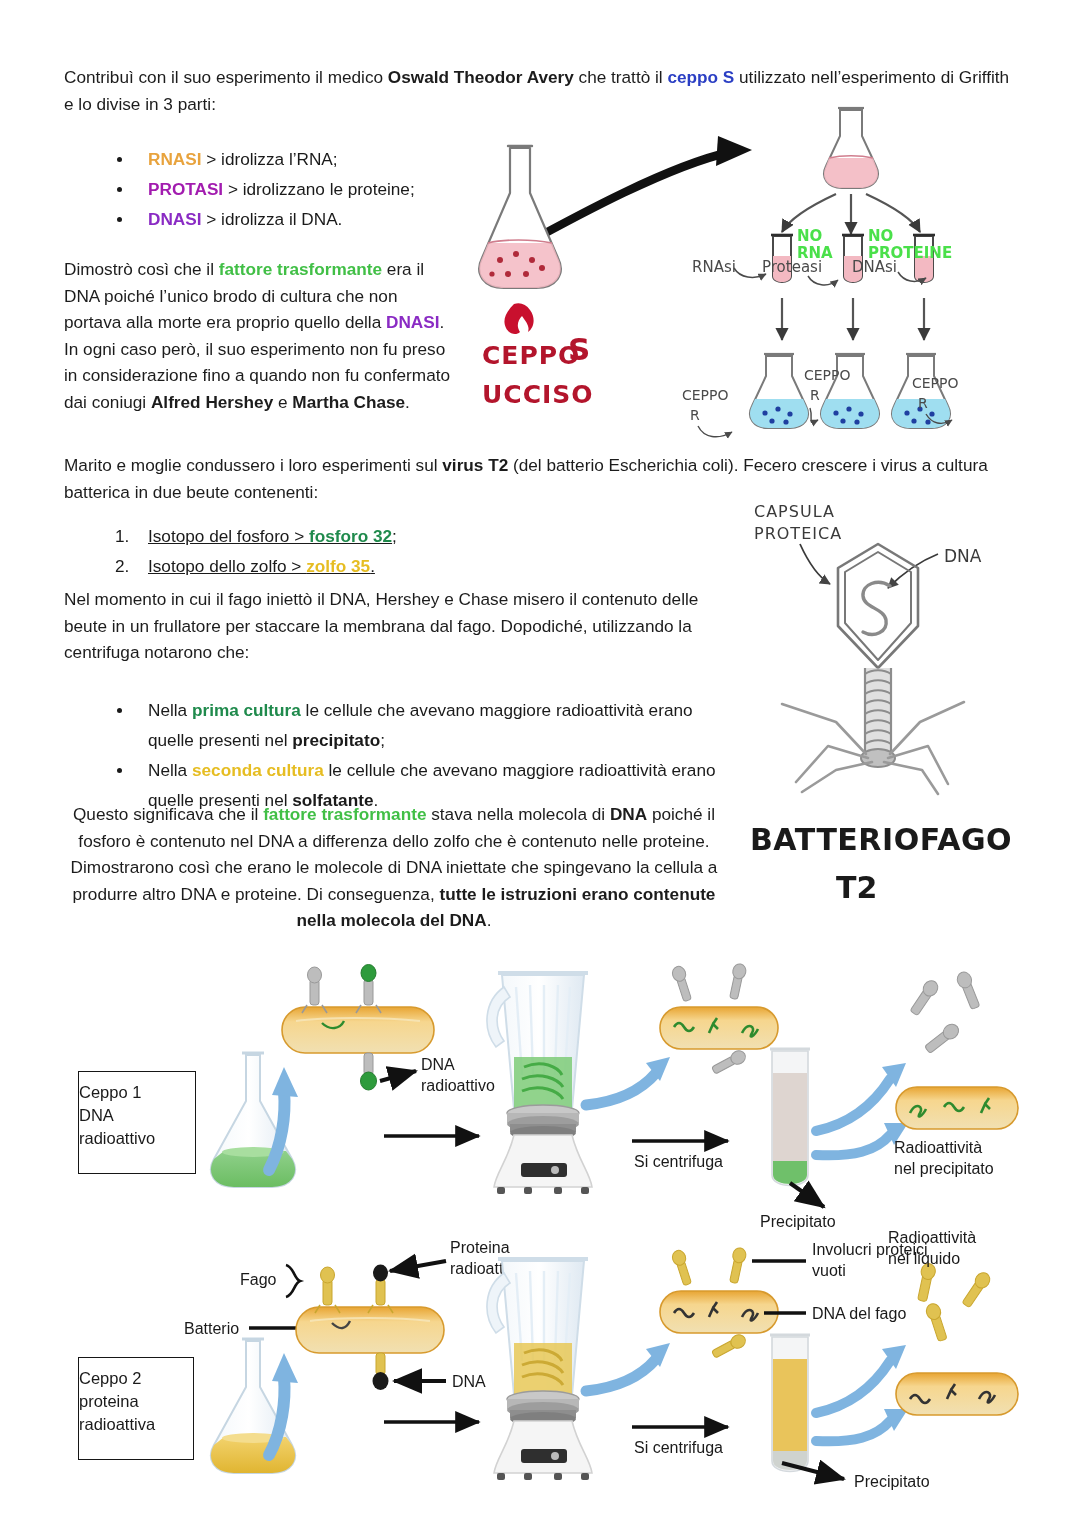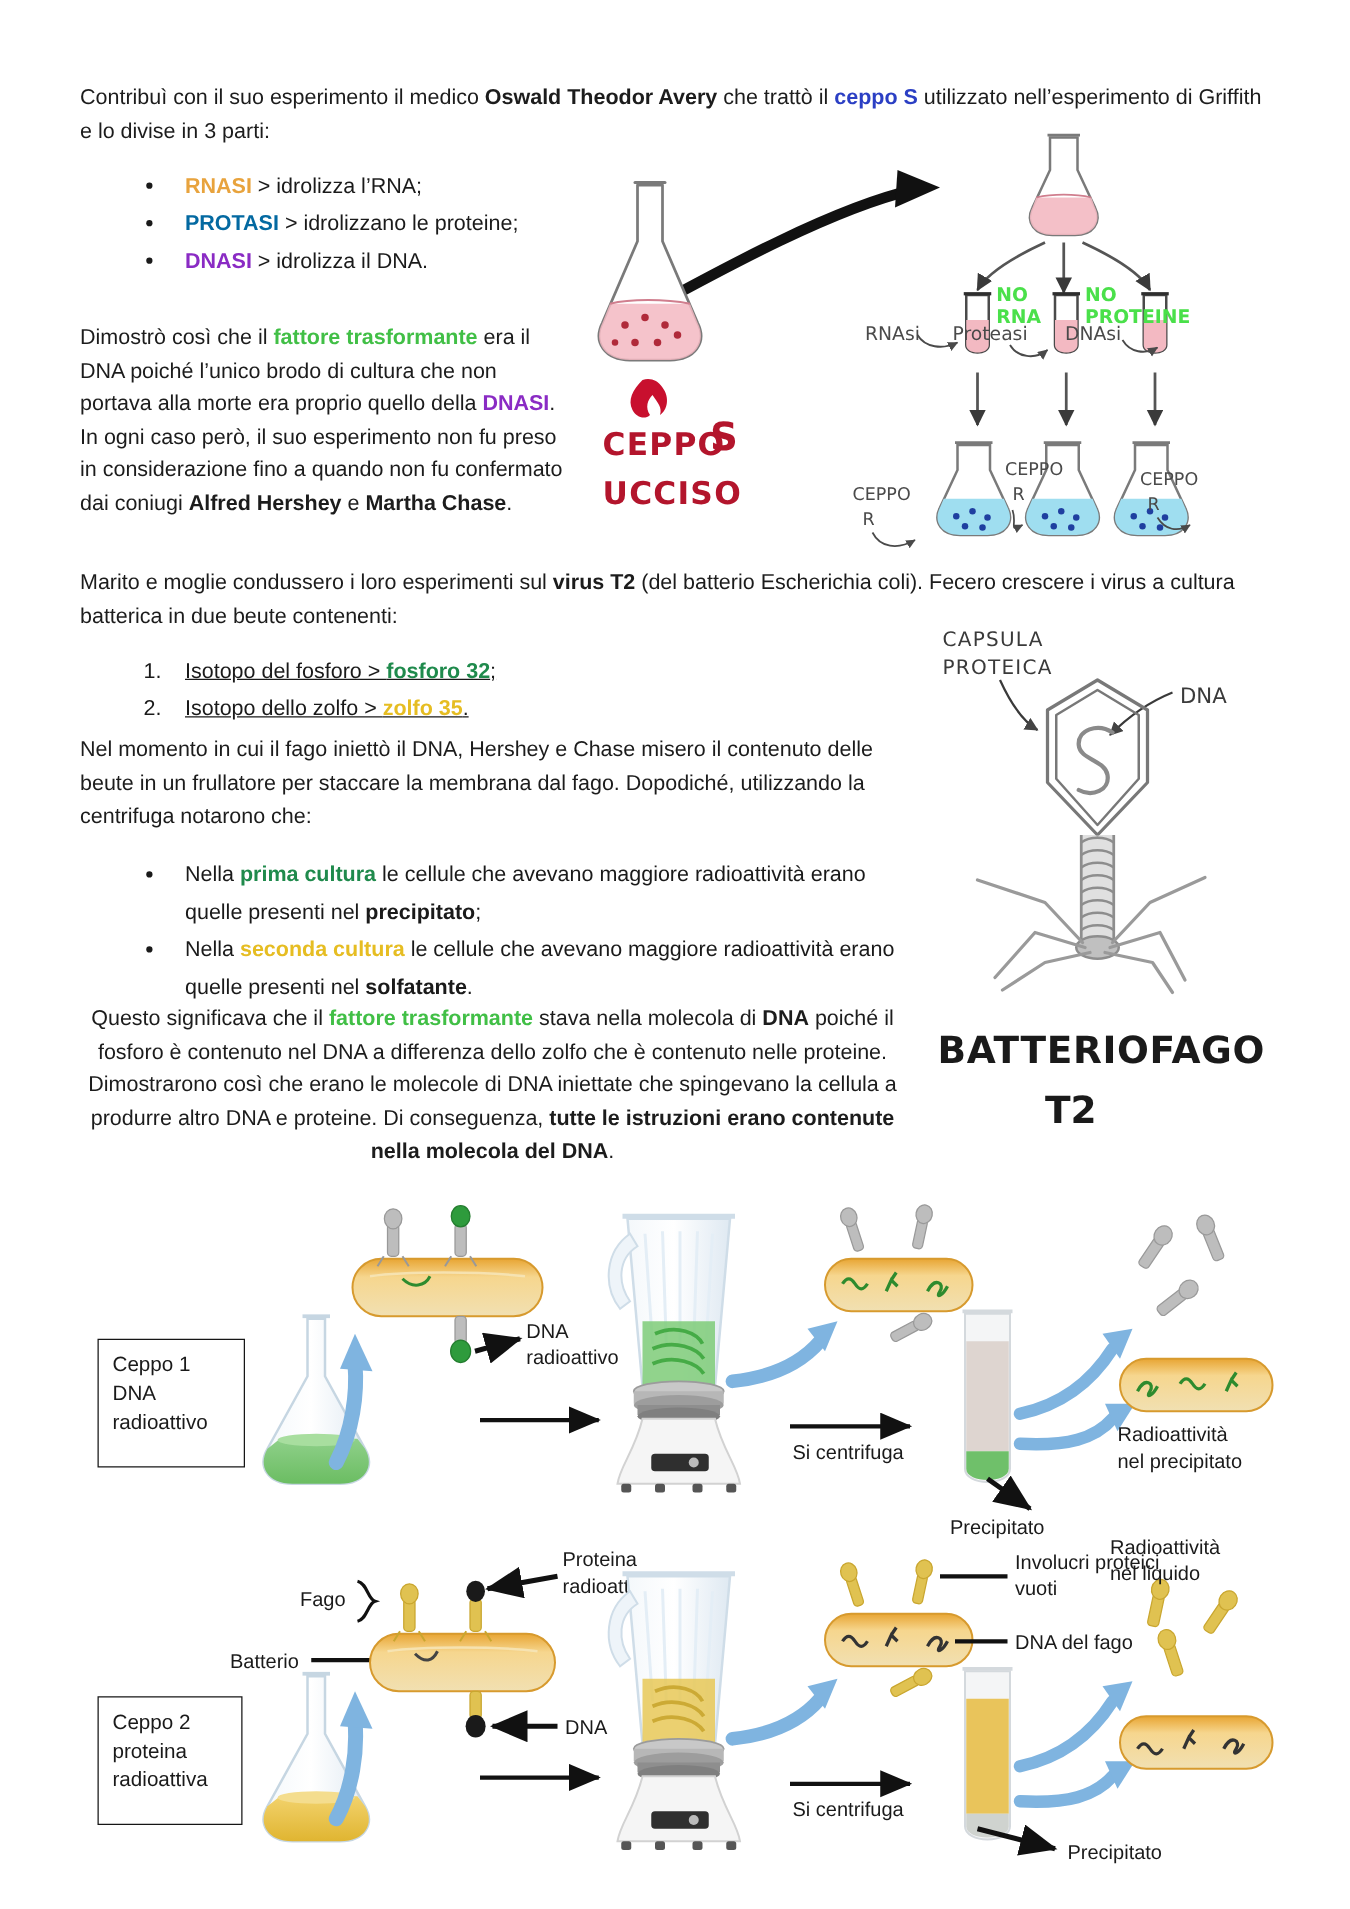--- a/index.html
+++ b/index.html
@@ -18,49 +18,49 @@
   .para {
     position:absolute;
     font-size:17.2px;
     line-height:26.5px;
     color:#1c1c1c;
     text-align:left;
   }
   .b  { font-weight:bold; }
   .c-blue   { color:#2b3fc4; font-weight:bold; }
   .c-orange { color:#e8a33d; font-weight:bold; }
-  .c-pink   { color:#0369a1; font-weight:bold; }
+  .c-pink   { color:#a21caf; font-weight:bold; }
   .c-purple { color:#8a2bc4; font-weight:bold; }
   .c-green  { color:#41bf46; font-weight:bold; }
   .c-dgreen { color:#1f8a4c; font-weight:bold; }
   .c-gold   { color:#e6bd22; font-weight:bold; }
 
   ul.blist, ol.nlist {
     position:absolute; margin:0; padding:0 0 0 38px;
     font-size:17.2px; line-height:30px;
   }
-  ul.blist { list-style:disc; }
+  ul.blist { list-style:disc;margin-top:11px; }
   ol.nlist { list-style:decimal;text-decoration:underline; }
   ul.blist li, ol.nlist li { padding-left:14px; margin:0; }
   ul.blist li::marker { font-size:17px; }
 
   
   svg { display:block; overflow:visible; }
   .hand { font-family:"DejaVu Sans", sans-serif; }
 
   .figbox { position:absolute; }
 
   
   .ceppo-box {
     position:absolute;
     border:1.6px solid #161616;
     background:#fff;
     font-size:16.5px;
     line-height:23px;
-    padding:9px 11px 10px 11px;
+    padding:9px 11px 10px 0;
     color:#1a1a1a;
     white-space:pre-line;
   }
 </style>
 </head>
 <body>
 
 <div class="page">
 
   <div class="para" style="left:64px; top:64px; width:952px;">

